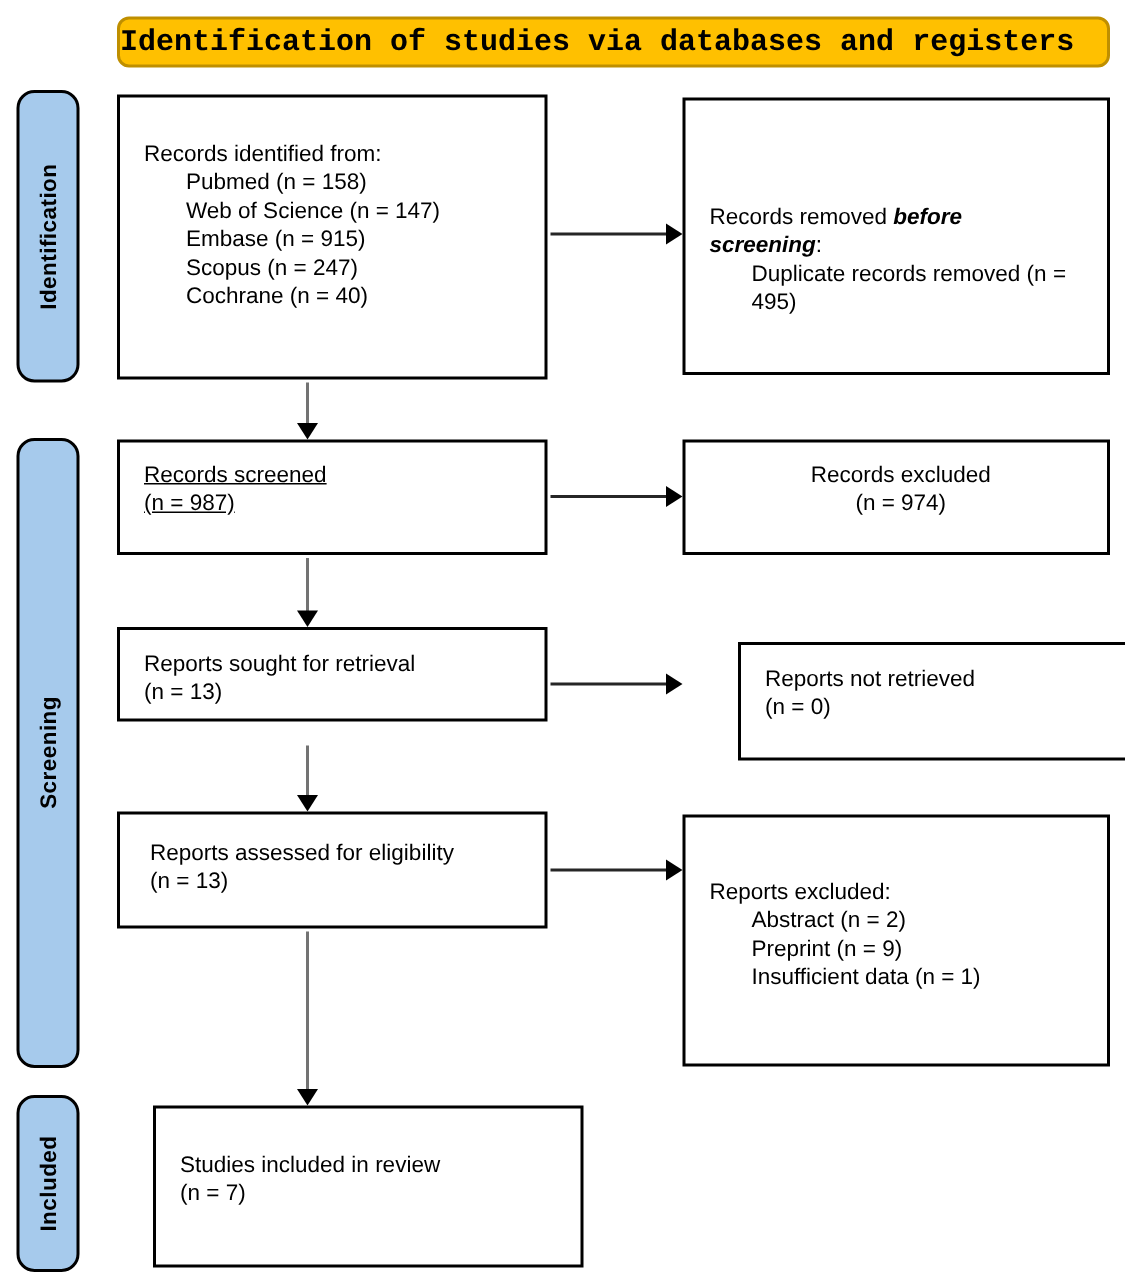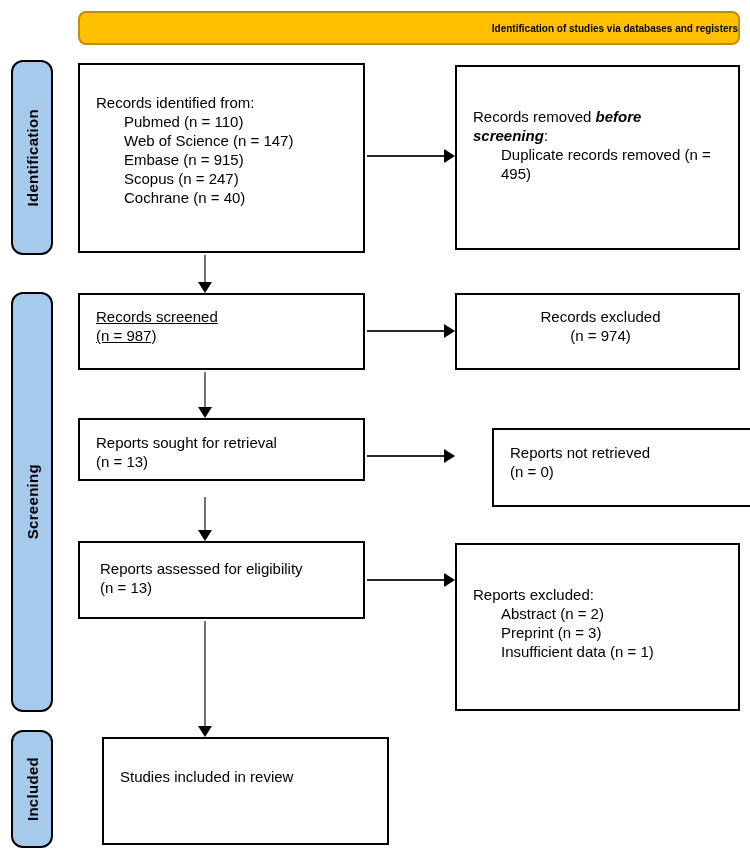--- a/index.html
+++ b/index.html
@@ -10,22 +10,22 @@
     color:#000;
   }
   .canvas { position:relative; width:750px; height:857px; background:#fff; font-size:15px; line-height:19px; }
 
   
   .header {
     position:absolute; left:78px; top:11px; width:662px; height:34px;
     background:var(--header-fill,#FFC000);
     border:2px solid var(--header-border,#BF8F00);
     border-radius:8px;
-    display:flex; align-items:center; justify-content:flex-end;
-    font-weight:bold; font-size:10px;
+    display:flex; align-items:center; justify-content:flex-start;
+    font-weight:bold; font-size:20px;font-family:Liberation Mono, monospace;
   }
 
   
   .side {
     position:absolute; width:42px;
     background:var(--sidebar-fill,#A6CAEC);
     border:2px solid #000; border-radius:12px;
     display:flex; align-items:center; justify-content:center;
   }
   .side.identification { left:11px; top:60px;  height:195px; }
@@ -41,21 +41,21 @@
   .box .ind { margin-left:28px; }
   .box-l1 { left:78px;  top:63px;  width:287px; height:190px; padding:28px 10px 0 16px; }
   .box-r1 { left:455px; top:65px;  width:285px; height:185px; padding:40px 14px 0 16px; }
   .box-l2 { left:78px;  top:293px; width:287px; height:77px;  padding:12px 10px 0 16px;text-decoration:underline; }
   .box-r2 { left:455px; top:293px; width:285px; height:77px;  padding:12px 10px 0 16px;text-align:center; }
   .box-l3 { left:78px;  top:418px; width:287px; height:63px;  padding:13px 10px 0 16px; }
   .box-r3 { left:455px; top:428px; width:285px; height:79px;  padding:13px 10px 0 16px;margin-left:37px; }
   .box-l4 { left:78px;  top:541px; width:287px; height:78px;  padding:16px 10px 0 20px; }
   .box-r4 { left:455px; top:543px; width:285px; height:168px; padding:40px 10px 0 16px; }
   .box-l5 { left:78px;  top:737px; width:287px; height:108px; padding:28px 10px 0 16px;margin-left:24px; }
-  .box-r1 .t { max-width:205px; }
+  .box-r1 .t { max-width:205px;margin-top:28px; }
   .em { font-weight:bold; font-style:italic; }
 
   
   .arrow-v { position:absolute; width:14px; }
   .arrow-v .stem { position:absolute; left:6px; top:0; bottom:9px; width:2px; background:#737373; }
   .arrow-v .head { position:absolute; left:0; bottom:0; width:0; height:0;
                    border-left:7px solid transparent; border-right:7px solid transparent; border-top:11px solid #000; }
   .arrow-h { position:absolute; height:14px; }
   .arrow-h .stem { position:absolute; top:6px; left:0; right:9px; height:2px; background:#262626; }
   .arrow-h .head { position:absolute; top:0; right:0; width:0; height:0;
@@ -83,21 +83,21 @@
   </div>
   <div class="side screening">
     <span class="vtext">Screening</span>
   </div>
   <div class="side included">
     <span class="vtext">Included</span>
   </div>
 
   <div class="box box-l1">
     <div class="t">Records identified from:</div>
-    <div class="ind">Pubmed (n = 110)</div>
+    <div class="ind">Pubmed (n = 158)</div>
     <div class="ind">Web of Science (n = 147)</div>
     <div class="ind">Embase (n = 915)</div>
     <div class="ind">Scopus (n = 247)</div>
     <div class="ind">Cochrane (n = 40)</div>
   </div>
 
   <div class="box box-r1">
     <div class="t"><span>Records removed </span><span class="em">before screening</span><span>:</span></div>
     <div class="ind">Duplicate records removed (n = 495)</div>
   </div>
@@ -123,26 +123,27 @@
   </div>
 
   <div class="box box-l4">
     <div>Reports assessed for eligibility</div>
     <div>(n = 13)</div>
   </div>
 
   <div class="box box-r4">
     <div class="t">Reports excluded:</div>
     <div class="ind">Abstract (n = 2)</div>
-    <div class="ind">Preprint (n = 3)</div>
+    <div class="ind">Preprint (n = 9)</div>
     <div class="ind">Insufficient data (n = 1)</div>
   </div>
 
   <div class="box box-l5">
     <div>Studies included in review</div>
+    <div>(n = 7)</div>
   </div>
 
   <div class="arrow-v av1">
     <div class="stem"></div>
     <div class="head"></div>
   </div>
   <div class="arrow-v av2">
     <div class="stem"></div>
     <div class="head"></div>
   </div>

